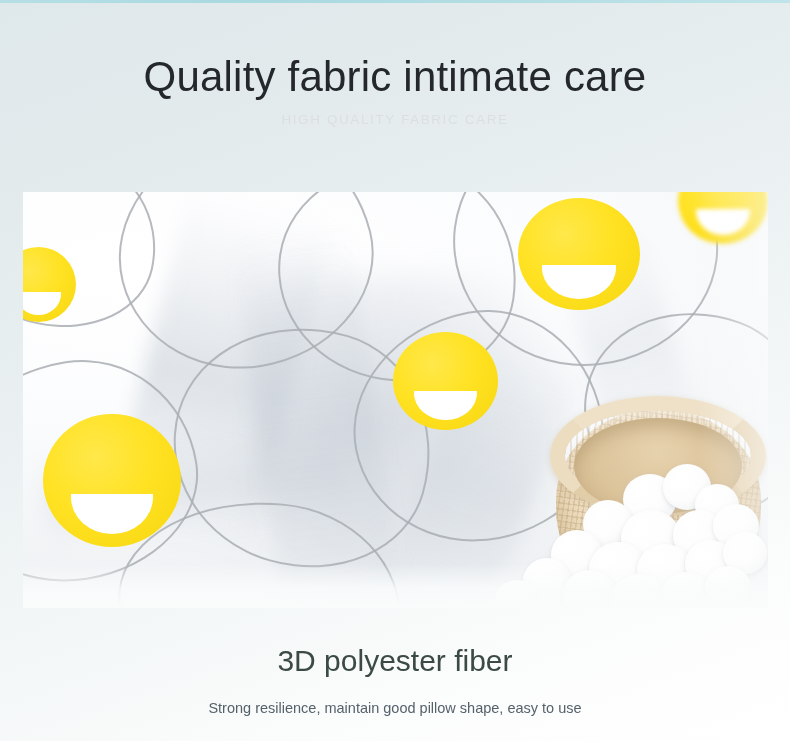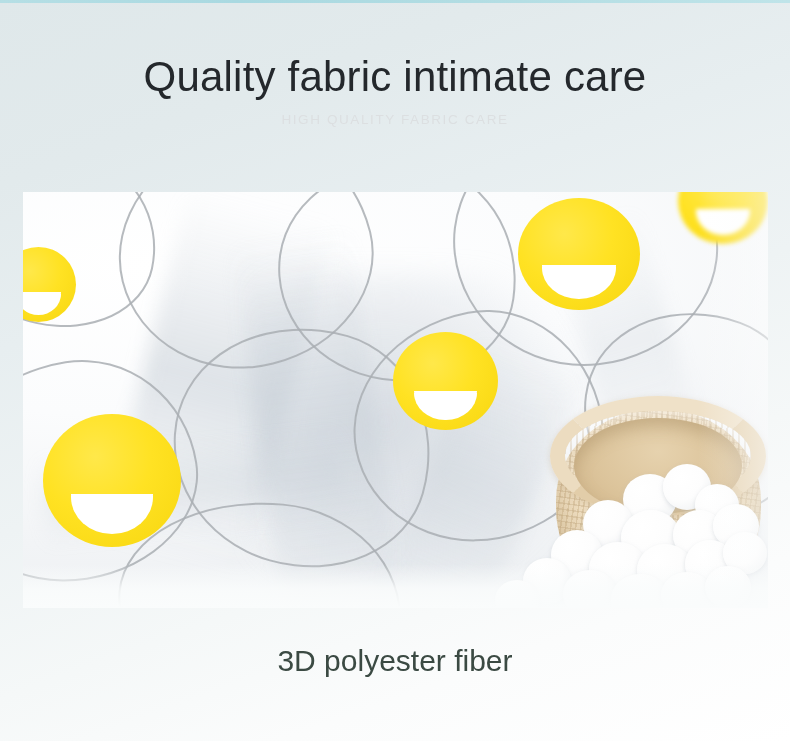--- a/index.html
+++ b/index.html
@@ -299,15 +299,16 @@
       <div class="cotton" style="left:682px; top:374px; width:46px; height:42px;"></div>
       <div class="cotton" style="left:472px; top:388px; width:44px; height:40px;"></div>
 
       <div class="photo-fade-right"></div>
       <div class="photo-fade-bottom"></div>
     </div>
   </div>
 
   <div class="footer">
     <div class="footer-title">3D polyester fiber</div>
+    <div class="footer-subtitle">Strong resilience, maintain good pillow shape, easy to use</div>
   </div>
 
 </div>
 
 </body></html>

